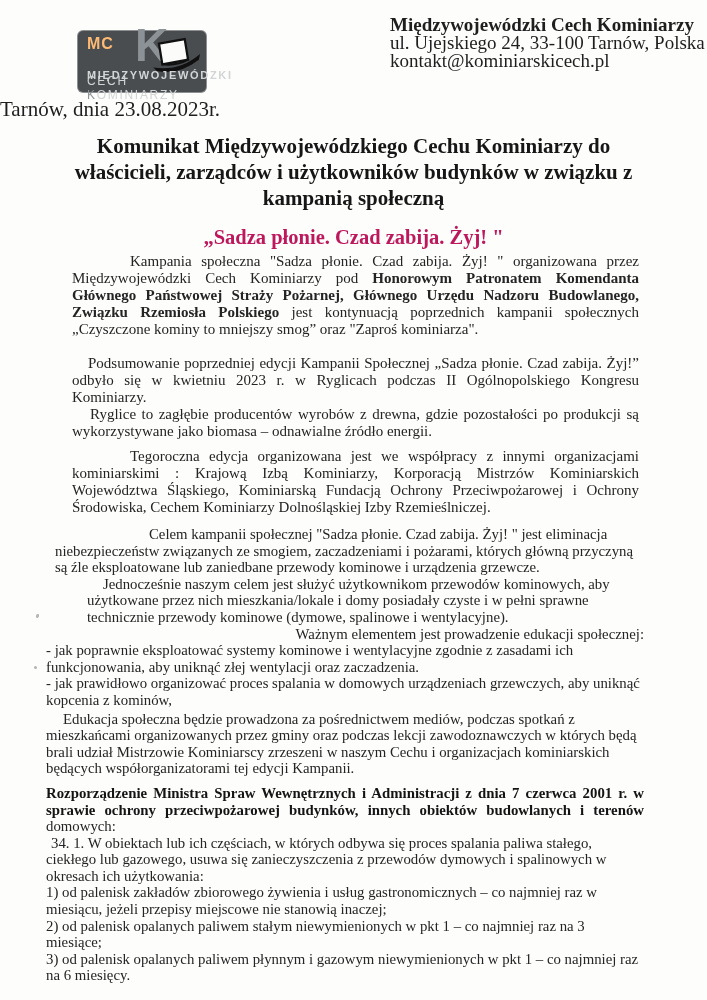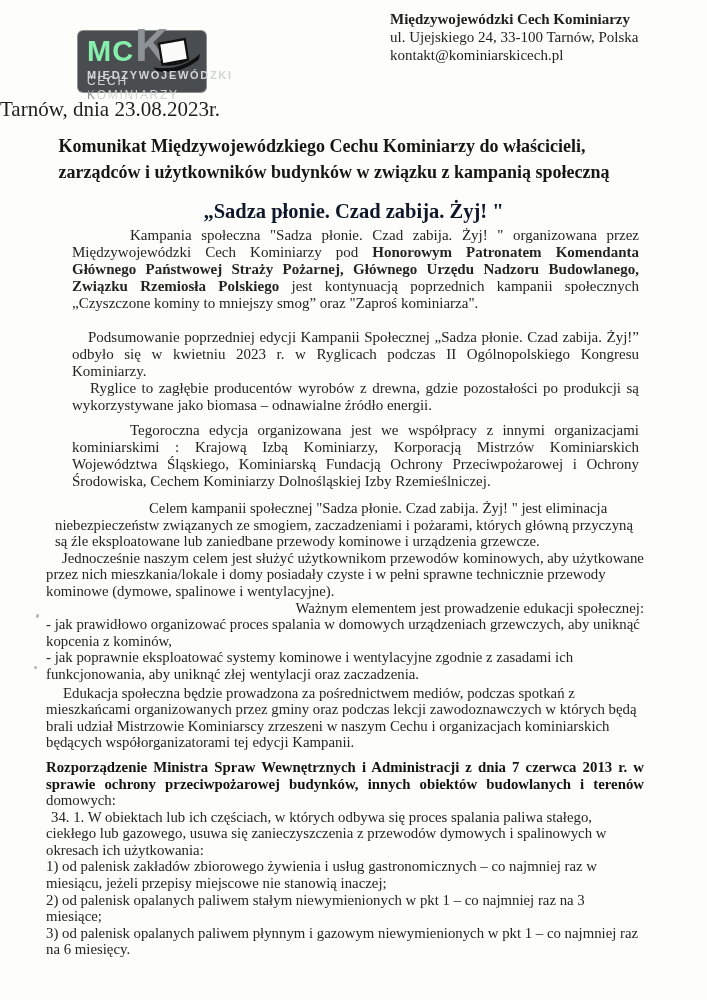--- a/index.html
+++ b/index.html
@@ -19,68 +19,68 @@
     background:#4a4d50;border-radius:5px;
     font-family:"Liberation Sans","DejaVu Sans",sans-serif;
     box-shadow:0 0 0 1px #8d8f90;
   }
   .logo .lk{
     position:absolute;left:57px;top:-9px;
     font-weight:bold;font-size:46px;line-height:46px;color:#8d9296;
   }
   .logo .hat{position:absolute;right:3px;top:3px;width:56px;height:40px;}
   .logo .lmc{
-    position:absolute;left:9px;top:8px;
-    font-weight:bold;font-size:29px;line-height:25px;color:#86efac;letter-spacing:1px;
+    position:absolute;left:9px;top:0;
+    font-weight:bold;font-size:16px;line-height:25px;color:#fdba74;letter-spacing:1px;
   }
   .logo .l1{
     position:absolute;left:9px;top:38px;
     font-weight:bold;font-size:11px;letter-spacing:1.7px;color:#d2d5d6;
   }
   .logo .l2{
     position:absolute;left:9px;top:43px;
     font-weight:normal;font-size:12px;letter-spacing:1.7px;color:#d2d5d6;
   }
   .logo .l2 .gk{color:#8d9296;}
   .contact{
-    position:absolute;left:390px;top:10px;
-    font-size:15px;line-height:18px;color:#1e1e1e;
+    position:absolute;left:390px;top:16px;
+    font-size:19px;line-height:18px;color:#1e1e1e;
   }
   .contact .org{font-weight:bold;}
   
   .date{
     text-align:left;padding-right:44px;
     font-size:21px;line-height:18px;height:20px;color:#1e1e1e;
   }
   
   h1.title{
     margin:13px auto 12px;width:590px;
-    font-size:18px;line-height:26px;font-weight:bold;color:#161616;
+    text-align:center;font-size:21px;line-height:26px;font-weight:bold;color:#161616;
   }
   h2.slogan{
     margin:13px 0 0;text-align:center;
-    font-size:20.5px;line-height:26px;font-weight:bold;color:#0f172a;
+    font-size:20.5px;line-height:26px;font-weight:bold;color:#be185d;
   }
   
   p{margin:0;}
   .sec-a{
     margin:3px 68px 0 72px;
     font-size:15px;line-height:17px;
   }
   .sec-a p{text-align:justify;}
   .p1{text-indent:58px;}
   .p2{margin-top:17px;text-indent:16px;}
   .p3{text-indent:18px;}
   .p4{margin-top:8px;text-indent:58px;}
   .sec-b{
     margin:10px 63px 0 46px;
     font-size:14.8px;line-height:16.6px;
   }
   .p5{padding-left:9px;text-indent:94px;}
-  .p6{text-indent:16px;}
+  .p6{text-indent:16px;margin-left:41px;}
   .p7i{text-indent:17px;text-align:right;}
   .p8{margin-top:2px;text-indent:17px;}
   .reg{margin-top:8px;text-align:justify;}
   .reg b{color:#141414;}
   .p10{text-indent:5px;}
   .speck{position:absolute;background:#7a7a7a;border-radius:50%;opacity:.55;}
   .speck.s1{left:36px;top:614px;width:3px;height:4px;transform:rotate(20deg);}
   .speck.s2{left:34px;top:666px;width:3px;height:3px;}
 </style>
 </head>
@@ -118,24 +118,24 @@
     <p class="p1"><span>Kampania społeczna "Sadza płonie. Czad zabija. Żyj! " organizowana przez Międzywojewódzki Cech Kominiarzy pod </span><b>Honorowym Patronatem Komendanta Głównego Państwowej Straży Pożarnej, Głównego Urzędu Nadzoru Budowlanego, Związku Rzemiosła Polskiego</b><span> jest kontynuacją poprzednich kampanii społecznych  „Czyszczone kominy to mniejszy smog” oraz "Zaproś kominiarza".</span></p>
     <p class="p2">Podsumowanie poprzedniej edycji Kampanii Społecznej „Sadza płonie. Czad zabija. Żyj!” odbyło się w kwietniu 2023 r. w Ryglicach podczas II Ogólnopolskiego Kongresu Kominiarzy.</p>
     <p class="p3">Ryglice to zagłębie producentów wyrobów z drewna, gdzie pozostałości po produkcji są wykorzystywane jako biomasa – odnawialne źródło energii.</p>
     <p class="p4">Tegoroczna edycja organizowana jest we współpracy z innymi organizacjami kominiarskimi : Krajową Izbą Kominiarzy, Korporacją Mistrzów Kominiarskich Województwa Śląskiego, Kominiarską Fundacją Ochrony Przeciwpożarowej i Ochrony Środowiska, Cechem Kominiarzy Dolnośląskiej Izby Rzemieślniczej.</p>
   </section>
 
   <section class="sec-b">
     <p class="p5">Celem kampanii społecznej  "Sadza płonie. Czad zabija. Żyj! " jest eliminacja niebezpieczeństw związanych ze smogiem, zaczadzeniami i pożarami, których główną przyczyną są źle eksploatowane lub zaniedbane przewody kominowe i urządzenia grzewcze.</p>
     <p class="p6">Jednocześnie naszym celem jest służyć użytkownikom przewodów kominowych, aby użytkowane przez nich mieszkania/lokale i domy posiadały czyste i w pełni sprawne technicznie przewody kominowe (dymowe, spalinowe i wentylacyjne).</p>
     <p class="p7i">Ważnym elementem jest prowadzenie edukacji społecznej:</p>
+    <p>- jak poprawnie eksploatować systemy kominowe i wentylacyjne zgodnie z zasadami ich funkcjonowania, aby uniknąć złej wentylacji oraz zaczadzenia.</p>
     <p>- jak prawidłowo organizować proces spalania w domowych urządzeniach grzewczych, aby uniknąć kopcenia z kominów,</p>
-    <p>- jak poprawnie eksploatować systemy kominowe i wentylacyjne zgodnie z zasadami ich funkcjonowania, aby uniknąć złej wentylacji oraz zaczadzenia.</p>
     <p class="p8">Edukacja społeczna będzie prowadzona za pośrednictwem mediów, podczas spotkań z mieszkańcami organizowanych przez gminy oraz podczas lekcji zawodoznawczych w których będą brali udział Mistrzowie Kominiarscy zrzeszeni w naszym Cechu i organizacjach kominiarskich będących współorganizatorami tej edycji Kampanii.</p>
-    <p class="reg"><b>Rozporządzenie Ministra Spraw Wewnętrznych i Administracji z dnia 7 czerwca 2013 r. w sprawie ochrony przeciwpożarowej budynków, innych obiektów budowlanych i terenów</b><span> domowych:</span></p>
+    <p class="reg"><b>Rozporządzenie Ministra Spraw Wewnętrznych i Administracji z dnia 7 czerwca 2001 r. w sprawie ochrony przeciwpożarowej budynków, innych obiektów budowlanych i terenów</b><span> domowych:</span></p>
     <p class="p10">34. 1. W obiektach lub ich częściach, w których odbywa się proces spalania paliwa stałego, ciekłego lub gazowego, usuwa się zanieczyszczenia z przewodów dymowych i spalinowych w okresach ich użytkowania:</p>
     <p>1) od palenisk zakładów zbiorowego żywienia i usług gastronomicznych – co najmniej raz w miesiącu, jeżeli przepisy miejscowe nie stanowią inaczej;</p>
     <p>2) od palenisk opalanych paliwem stałym niewymienionych w pkt 1 – co najmniej raz na 3 miesiące;</p>
     <p>3) od palenisk opalanych paliwem płynnym i gazowym niewymienionych w pkt 1 – co najmniej raz na 6 miesięcy.</p>
   </section>
 
   <div class="speck s1"></div>
   <div class="speck s2"></div>
 </div>
 

